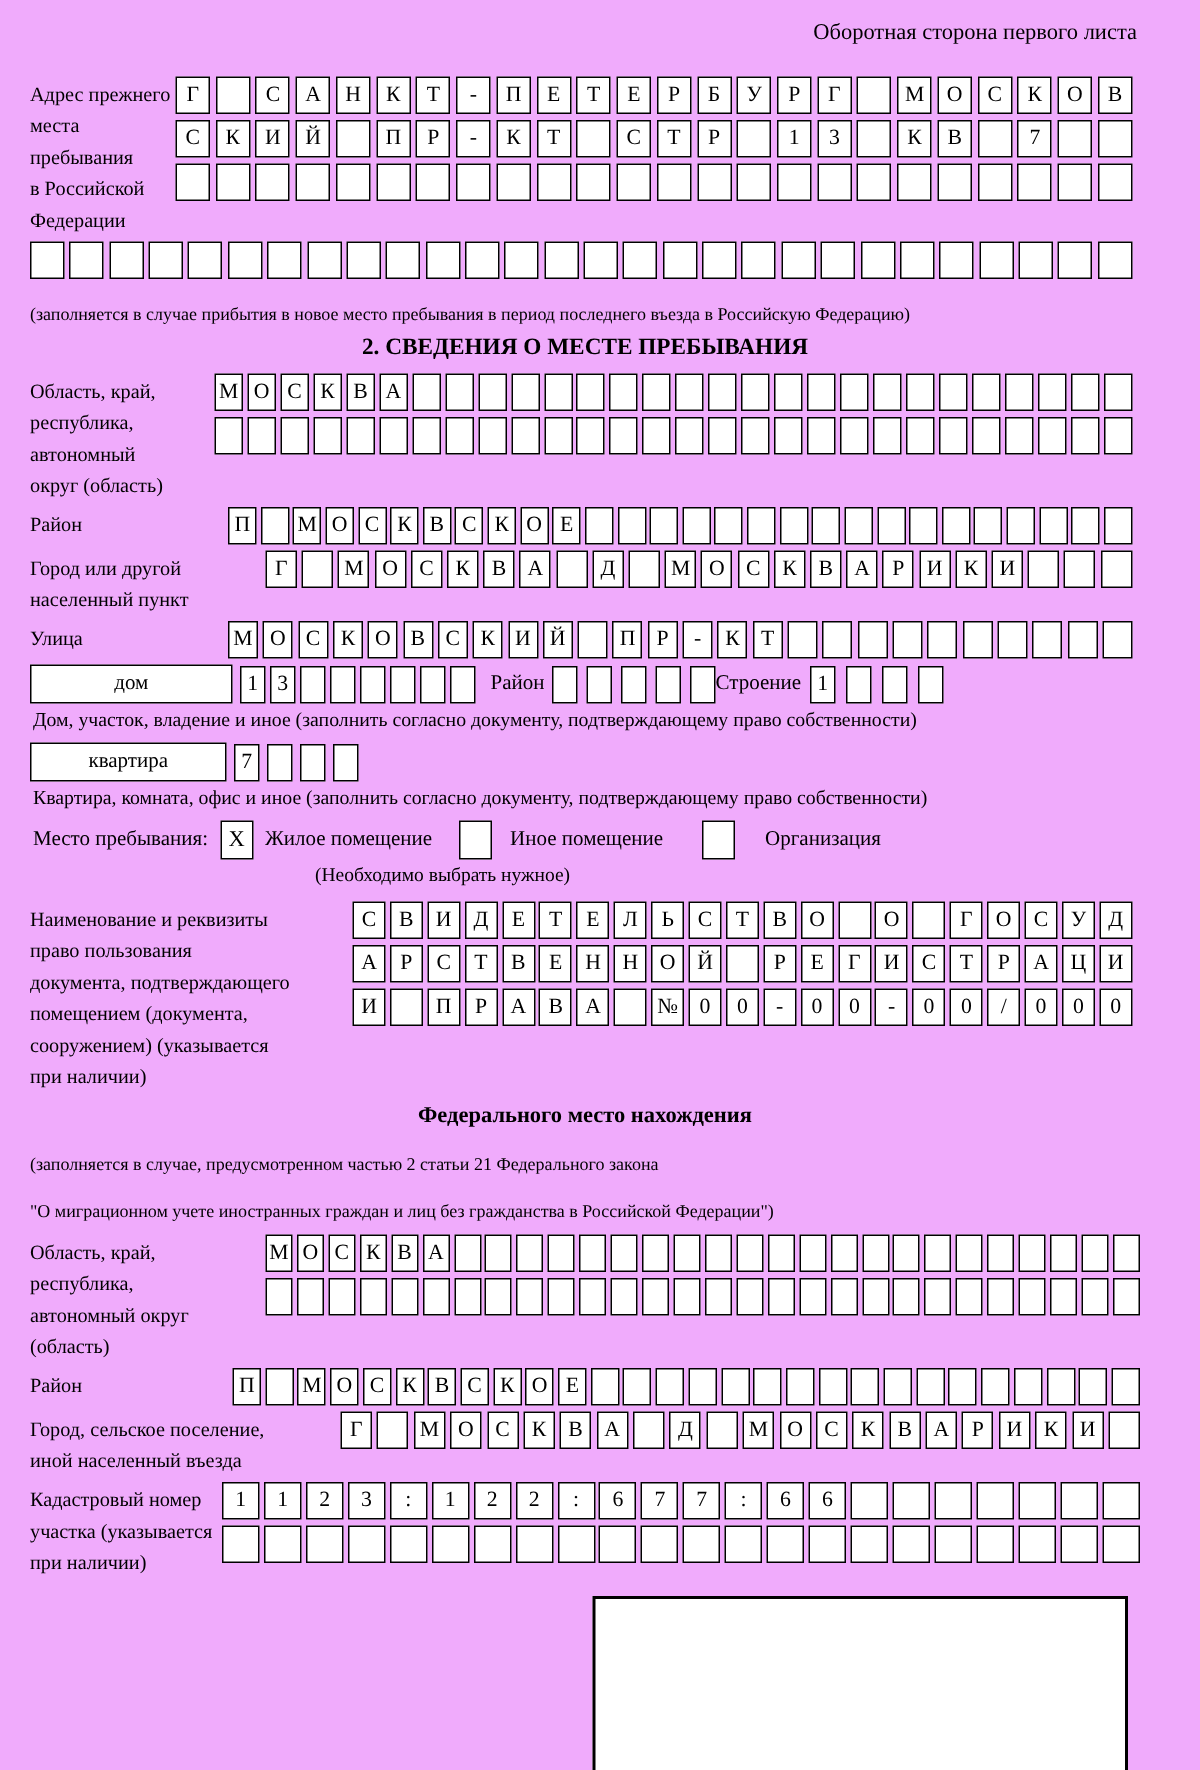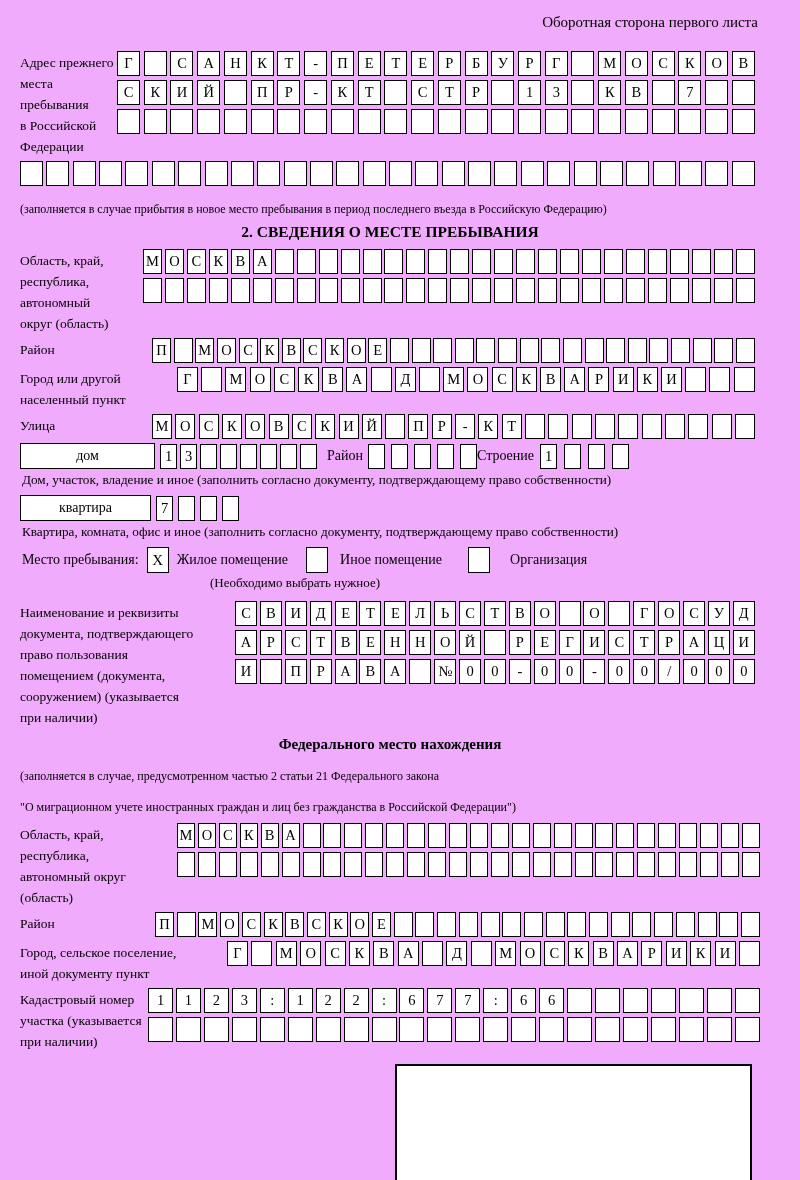--- a/index.html
+++ b/index.html
@@ -384,22 +384,22 @@
       <span class="cell cb" style="margin-left:18px"></span>
       <span style="margin-left:12px">Иное помещение</span>
       <span class="cell cb" style="margin-left:26px"></span>
       <span style="margin-left:20px">Организация</span>
     </div>
     <div class="staynote">(Необходимо выбрать нужное)</div>
 
     <div class="frow">
       <div class="flabel" style="width:215px">
           <div>Наименование и реквизиты</div>
+          <div>право пользования</div>
           <div>документа, подтверждающего</div>
-          <div>право пользования</div>
           <div>помещением (документа,</div>
           <div>сооружением) (указывается</div>
           <div>при наличии)</div>
         </div>
       <div class="rowcol">
         <div class="cells" style="width:520px;--cw:22px">
             <span class="cell">С</span>
             <span class="cell">В</span>
             <span class="cell">И</span>
             <span class="cell">Д</span>
@@ -575,21 +575,21 @@
           <span class="cell"></span>
           <span class="cell"></span>
           <span class="cell"></span>
           <span class="cell"></span>
         </div>
     </div>
 
     <div class="frow">
       <div class="flabel" style="width:207px">
           <div>Город, сельское поселение,</div>
-          <div>иной документу пункт</div>
+          <div>иной населенный въезда</div>
         </div>
       <div class="cells" style="width:533px;--cw:21px">
           <span class="cell">Г</span>
           <span class="cell"></span>
           <span class="cell">М</span>
           <span class="cell">О</span>
           <span class="cell">С</span>
           <span class="cell">К</span>
           <span class="cell">В</span>
           <span class="cell">А</span>

